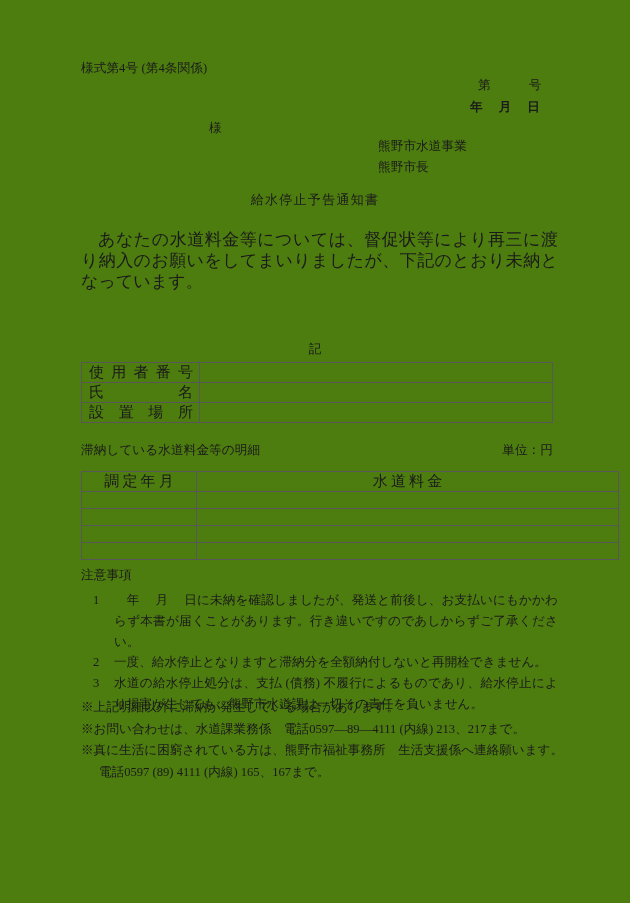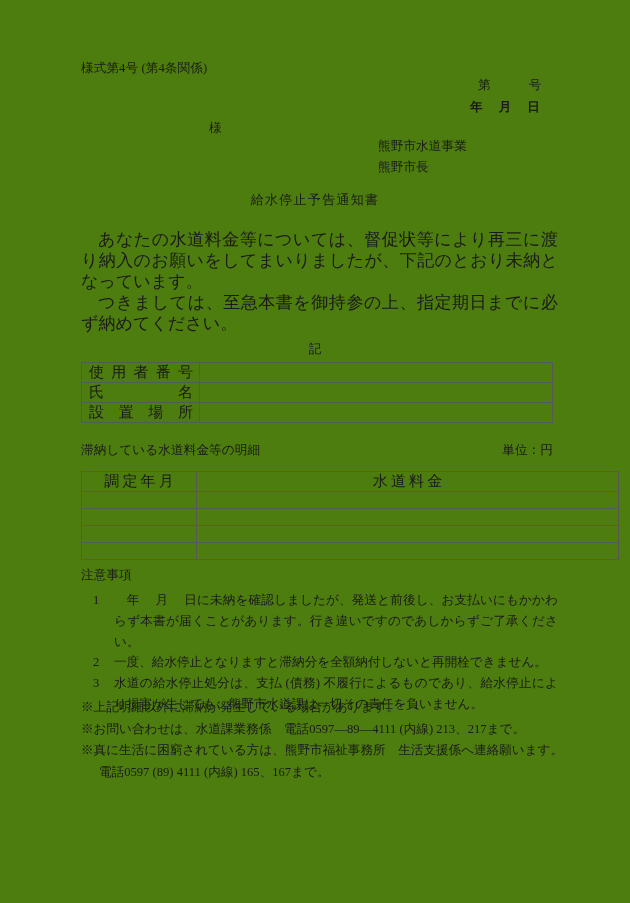--- a/index.html
+++ b/index.html
@@ -193,21 +193,20 @@
     <div class="t" id="addressee-honor">様</div>
 
     <div class="t" id="issuer-org">熊野市水道事業</div>
 
     <div class="t" id="issuer-title">熊野市長</div>
 
     <div class="t" id="doc-title">給水停止予告通知書</div>
 
     <div class="blk" id="body-para">
       <p>あなたの水道料金等については、督促状等により再三に渡り納入のお願いをしてまいりましたが、下記のとおり未納となっています。</p>
-      <p>つきましては、至急本書を御持参の上、指定期日までに必ず納めてください。</p>
     </div>
 
     <div class="t" id="kiji-mark">記</div>
 
     <table class="frm" id="table-customer">
       <colgroup>
           <col style="width:118px">
           <col>
         </colgroup>
       <tbody>

